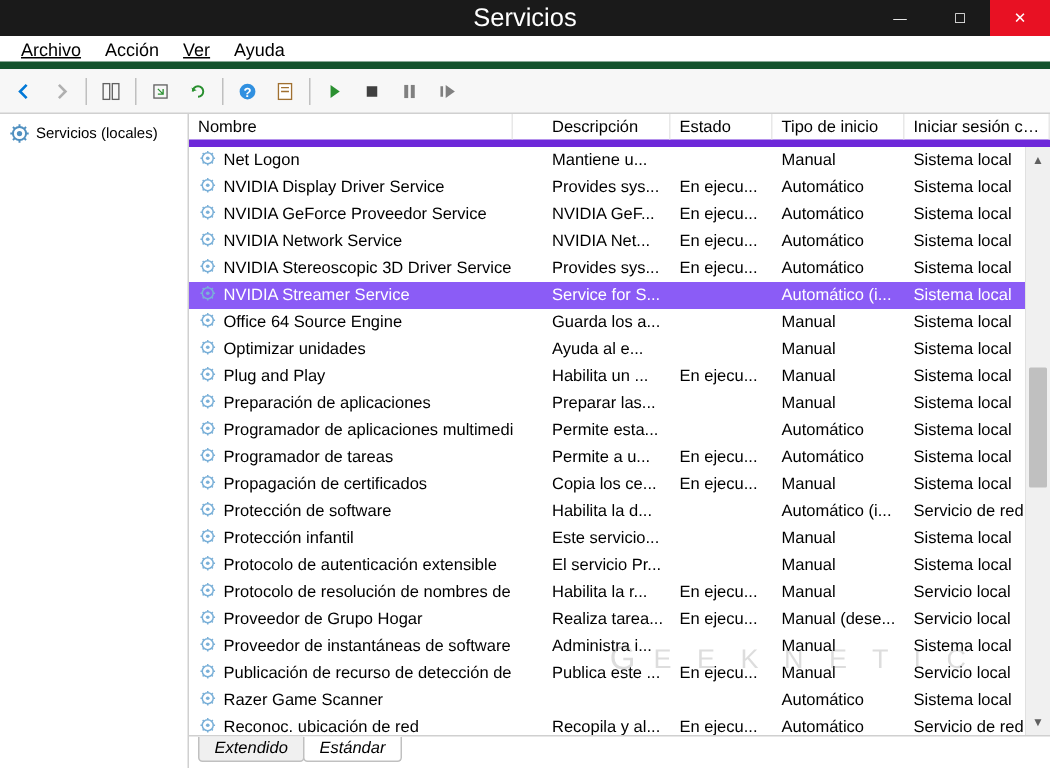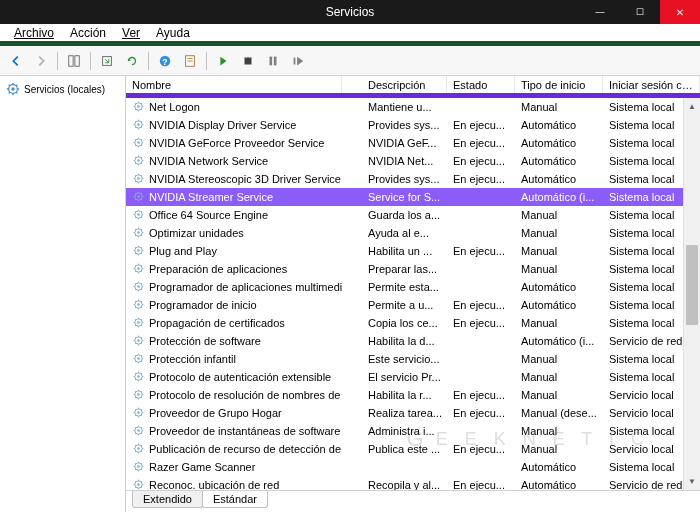--- a/index.html
+++ b/index.html
@@ -1,18 +1,18 @@
 <!DOCTYPE html>
 <html><head>
 <meta charset="utf-8">
 <style>
 * { margin: 0; padding: 0; box-sizing: border-box; font-family: 'Segoe UI', Tahoma, sans-serif; }
 body { background: #fff; width: 700px; height: 512px; overflow: hidden; }
 
-.titlebar { background: #1a1a1a; color: #fff; height: 24px; display: flex; align-items: center; justify-content: center; position: relative; font-size: 12px; }
+.titlebar { background: #1a1a1a; color: #fff; height: 24px; display: flex; align-items: center; justify-content: center; position: relative; font-size: 17px; }
 .titlebar-buttons { position: absolute; right: 0; top: 0; height: 24px; display: flex; }
 .titlebar-btn { width: 40px; height: 24px; display: flex; align-items: center; justify-content: center; color: #fff; font-size: 10px; }
 .titlebar-btn.min::before { content: '—'; font-size: 9px; }
 .titlebar-btn.max::before { content: '☐'; font-size: 9px; }
 .titlebar-btn.close { background: #e81123; }
 .titlebar-btn.close::before { content: '✕'; font-size: 10px; }
 
 .menubar { background: #fff; height: 22px; display: flex; align-items: center; padding: 0 6px; font-size: 12px; border-bottom: 5px solid #14532d; }
 .menu-item { padding: 2px 8px; cursor: default; }
 .menu-item span.underline { text-decoration: underline; }
@@ -36,21 +36,21 @@
 .col-startup { width: 88px; }
 .col-logon { width: 97px; flex:1; }
 
 .list-body { flex: 1; overflow-y: auto; overflow-x: hidden; font-size: 11px; }
 .row { display: flex; height: 18px; align-items: center; }
 .row.selected { background: #8b5cf6; color: #fff; }
 .row .col { border-right: none; display: flex; align-items: center; gap: 4px; }
 .srv-icon { width: 13px; height: 13px; flex-shrink: 0; }
 
 .tabs-bottom { height: 22px; border-top: 1px solid #d0d0d0; display: flex; align-items: flex-start; padding: 0 6px; background:#fff; }
-.tab { font-size: 11px; padding: 2px 10px; border: 1px solid #c0c0c0; border-top: none; background: #f0f0f0; border-radius: 0 0 3px 3px; margin-right: -1px; }
+.tab { font-size: 11px; padding: 2px 10px; border: 1px solid #c0c0c0; border-top: none; background: #f0f0f0; border-radius: 0 0 3px 3px; margin-right: -1px; font-style: italic; }
 .tab.active { background: #fff; }
 
 .scrollbar-v { position: absolute; right: 0; top: 22px; bottom: 22px; width: 17px; background: #f0f0f0; border-left: 1px solid #e0e0e0; display:flex; flex-direction:column; }
 .scroll-btn { height: 17px; background: #f0f0f0; display:flex; align-items:center; justify-content:center; font-size:8px; color:#606060; }
 .scroll-track { flex:1; position:relative; }
 .scroll-thumb { position:absolute; left:2px; right:2px; top:130px; height:80px; background:#c0c0c0; border-radius:1px; }
 
 .watermark { position: absolute; bottom: 60px; right: 50px; font-size: 18px; color: rgba(120,120,120,0.25); letter-spacing: 6px; font-weight: 300; pointer-events: none; display:flex; align-items:center; gap:6px;}
 .watermark .g { font-size:22px; }
 </style>
@@ -319,21 +319,21 @@
           <div class="col col-startup">Automático</div>
           <div class="col col-logon">Sistema local</div>
         </div>
         <div class="row">
           <div class="col col-name">
             <span><svg class="srv-icon" viewBox="0 0 16 16">
                 <circle cx="8" cy="8" r="4.5" fill="none" stroke="#7ab0d8" stroke-width="1.2"></circle>
                 <circle cx="8" cy="8" r="1.5" fill="#7ab0d8"></circle>
                 <path d="M8 2 L8 3.5 M8 12.5 L8 14 M2 8 L3.5 8 M12.5 8 L14 8 M3.8 3.8 L4.8 4.8 M11.2 11.2 L12.2 12.2 M3.8 12.2 L4.8 11.2 M11.2 4.8 L12.2 3.8" stroke="#7ab0d8" stroke-width="1.2"></path>
               </svg></span>
-            <span>Programador de inicio</span>
+            <span>Programador de tareas</span>
           </div>
           <div class="col col-desc">Permite a u...</div>
           <div class="col col-status">En ejecu...</div>
           <div class="col col-startup">Automático</div>
           <div class="col col-logon">Sistema local</div>
         </div>
         <div class="row">
           <div class="col col-name">
             <span><svg class="srv-icon" viewBox="0 0 16 16">
                 <circle cx="8" cy="8" r="4.5" fill="none" stroke="#7ab0d8" stroke-width="1.2"></circle>

